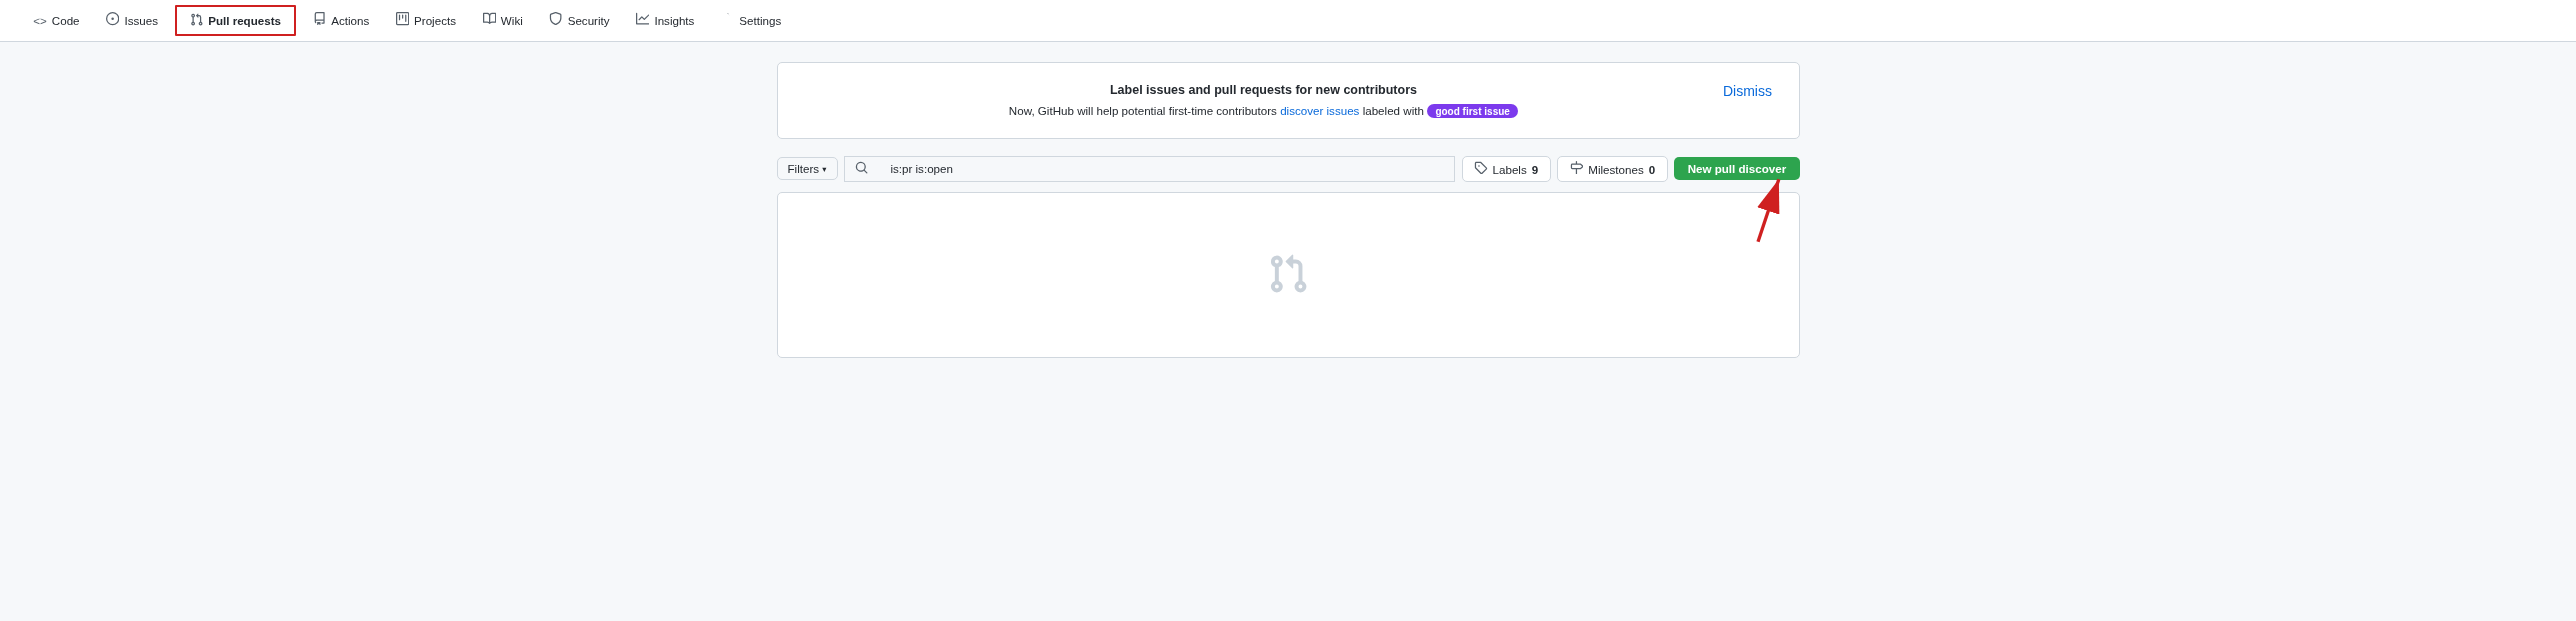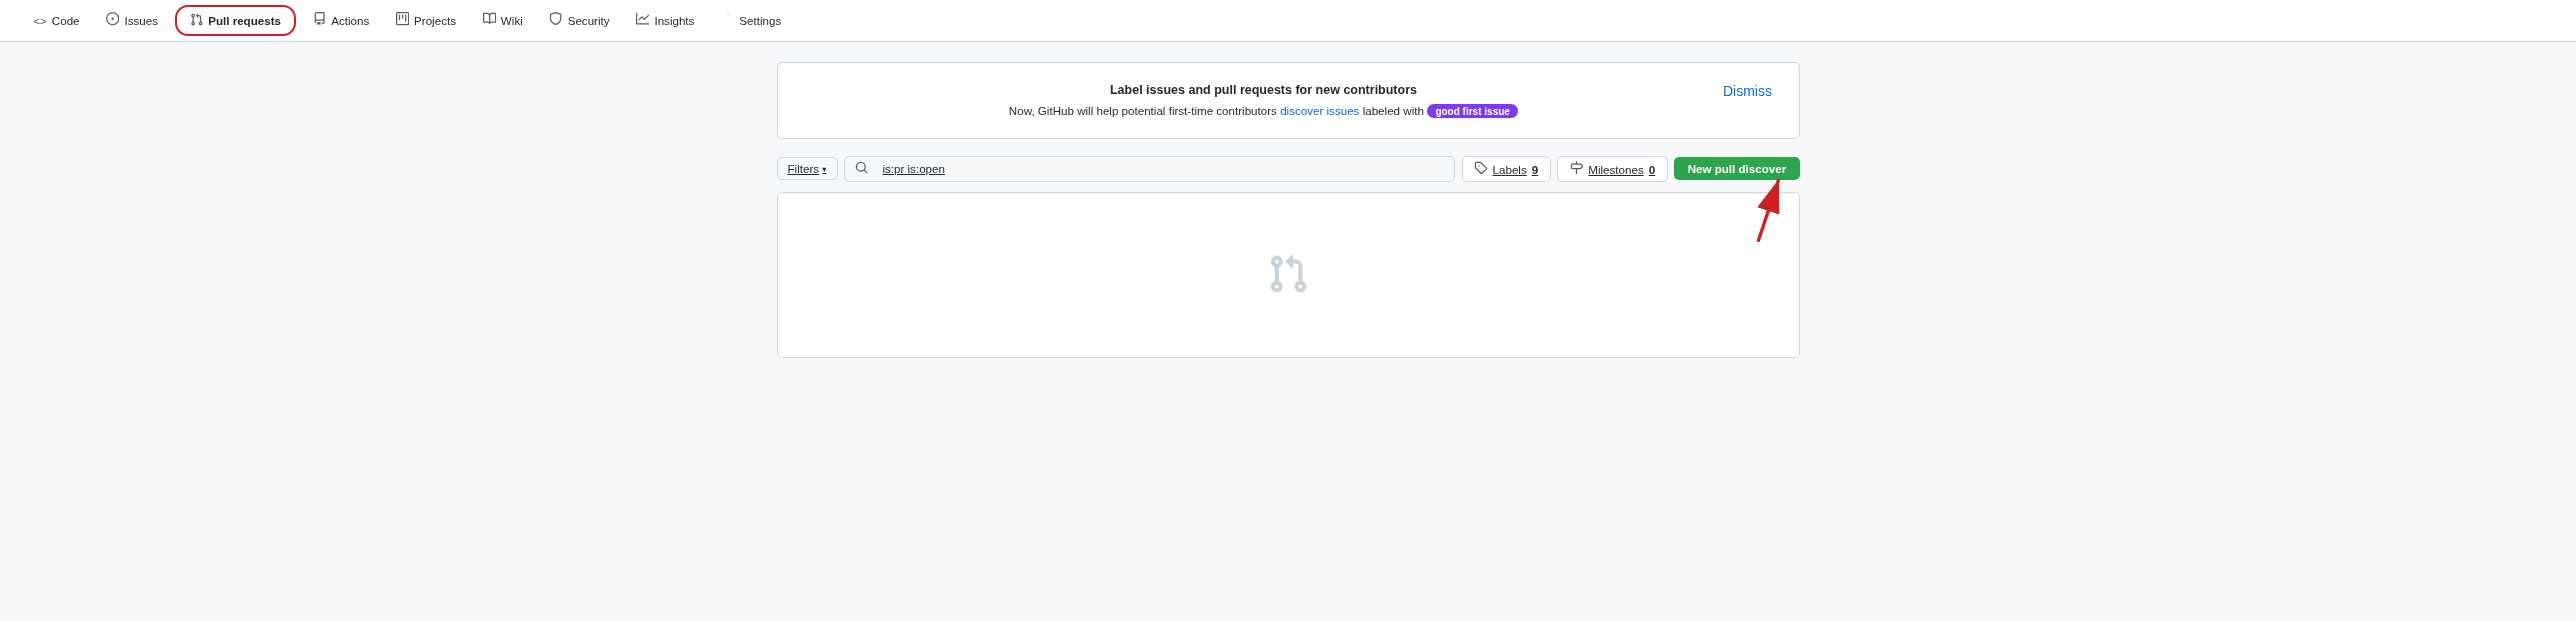--- a/index.html
+++ b/index.html
@@ -99,21 +99,20 @@
       white-space: nowrap;
       align-self: flex-start;
     }
 
     
     .filter-bar {
       display: flex;
       align-items: center;
       gap: 6.6px;
       margin-bottom: 10px;
-      text-decoration: underline;
     }
     .filters-btn {
       display: flex;
       align-items: center;
       gap: 3.3px;
       background: #f6f8fa;
       border: 0.8px solid #d0d7de;
       border-radius: 5px;
       padding: 4.2px 10px;
       cursor: pointer;
@@ -121,23 +120,23 @@
       color: #24292f;
     }
     .chevron-icon { font-size: 8.3px; }
 
     .search-box {
       display: flex;
       align-items: center;
       flex: 1;
       background: #f6f8fa;
       border: 0.8px solid #d0d7de;
-      border-radius: 5px;
+      border-radius: 0;
       padding: 4.2px 10px;
-      gap: 14px;
+      gap: 22px;
     }
     .search-icon { color: #57606a; font-size: 11.6px; }
     .search-input {
       border: none;
       background: transparent;
       font-size: 11.6px;
       color: #24292f;
       outline: none;
       width: 100%;
     }
@@ -197,21 +196,21 @@
   </a>
   <a class="nav-item">
     <span class="nav-icon">
       <svg width="13.3" height="13.3" viewBox="0 0 16 16" fill="currentColor" style="color:#57606a">
         <path d="M8 9.5a1.5 1.5 0 100-3 1.5 1.5 0 000 3z"></path>
           <path fill-rule="evenodd" d="M8 0a8 8 0 100 16A8 8 0 008 0zM1.5 8a6.5 6.5 0 1113 0 6.5 6.5 0 01-13 0z"></path>
       </svg>
     </span>
     <span>Issues</span>
   </a>
-  <a class="nav-item active active-box" style="border:2.1px solid #cf2020; border-radius:13px; margin:5px 3.3px;">
+  <a class="nav-item active active-box" style="border:2.1px solid #cf2020; border-radius:1px; margin:5px 3.3px;">
     <span class="nav-icon">
       <svg width="13.3" height="13.3" viewBox="0 0 16 16" fill="currentColor">
         <path fill-rule="evenodd" d="M7.177 3.073L9.573.677A.25.25 0 0110 .854v4.792a.25.25 0 01-.427.177L7.177 3.427a.25.25 0 010-.354zM3.75 2.5a.75.75 0 100 1.5.75.75 0 000-1.5zm-2.25.75a2.25 2.25 0 113 2.122v5.256a2.251 2.251 0 11-1.5 0V5.372A2.25 2.25 0 011.5 3.25zM11 2.5h-1V4h1a1 1 0 011 1v5.628a2.251 2.251 0 101.5 0V5A2.5 2.5 0 0011 2.5zm1 10.25a.75.75 0 111.5 0 .75.75 0 01-1.5 0zM3.75 12a.75.75 0 100 1.5.75.75 0 000-1.5z"></path>
       </svg>
     </span>
     <span>Pull requests</span>
   </a>
   <a class="nav-item">
     <span class="nav-icon">
       <svg width="13.3" height="13.3" viewBox="0 0 16 16" fill="currentColor" style="color:#57606a">

